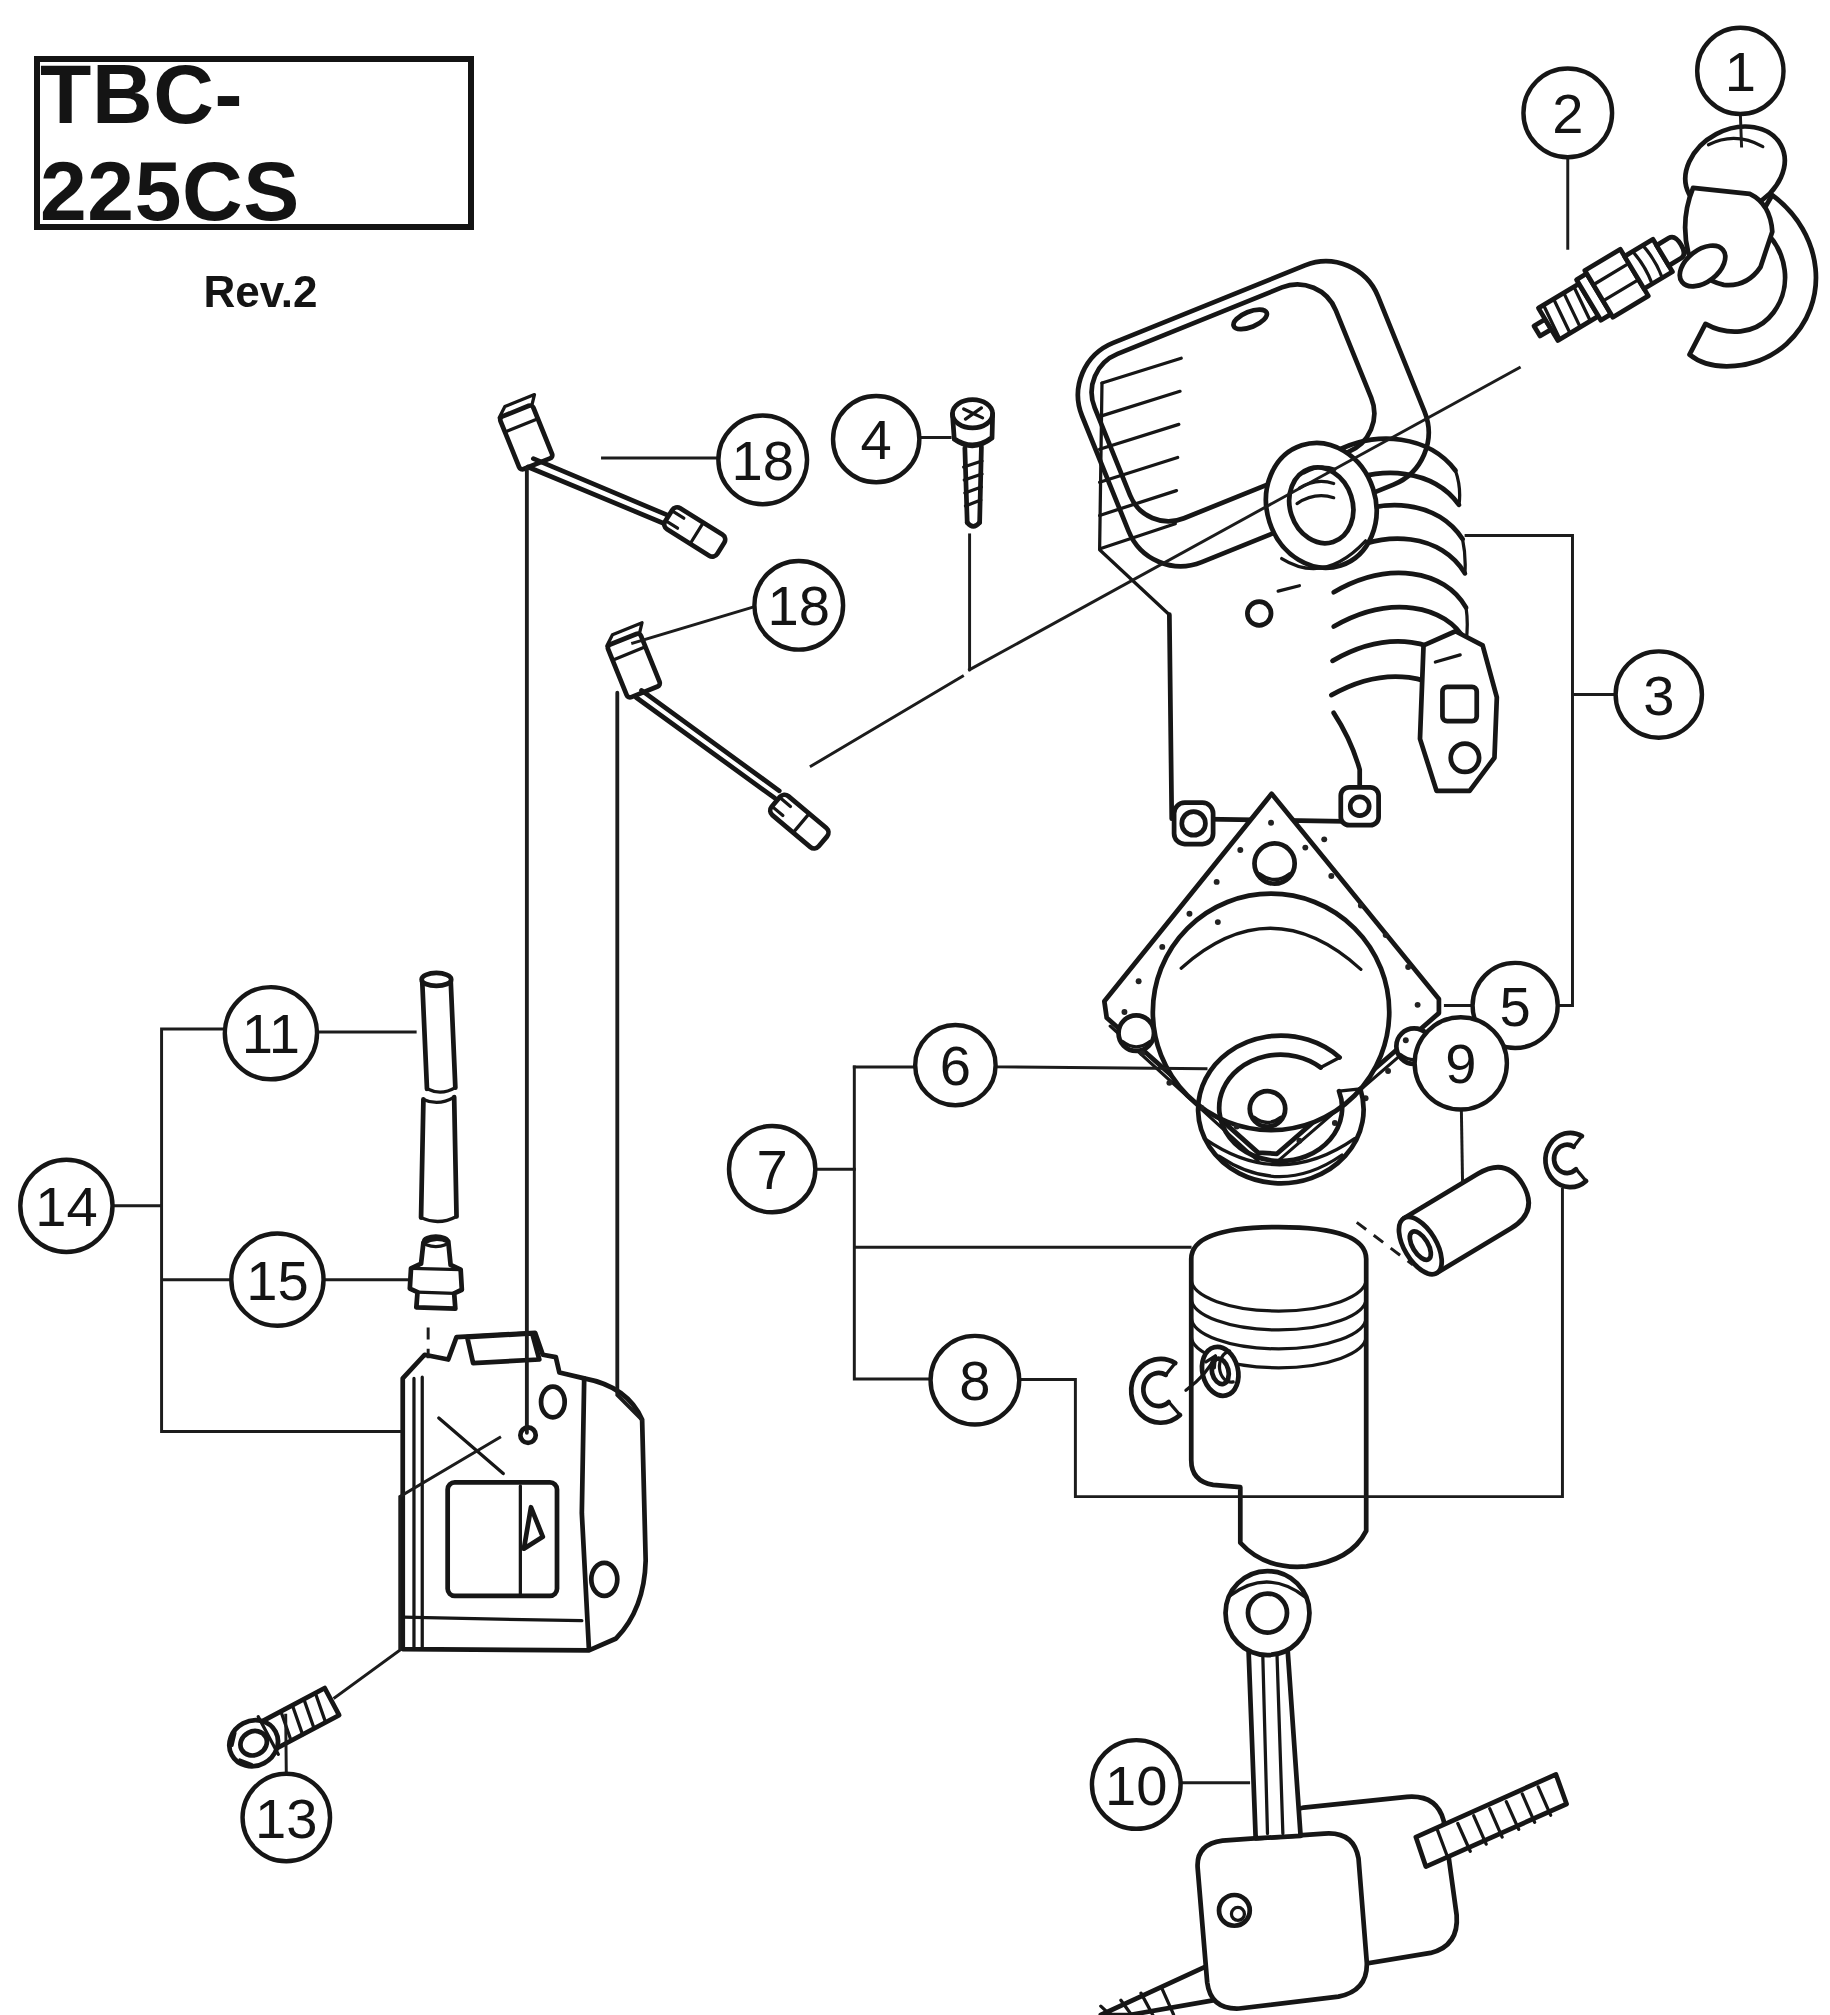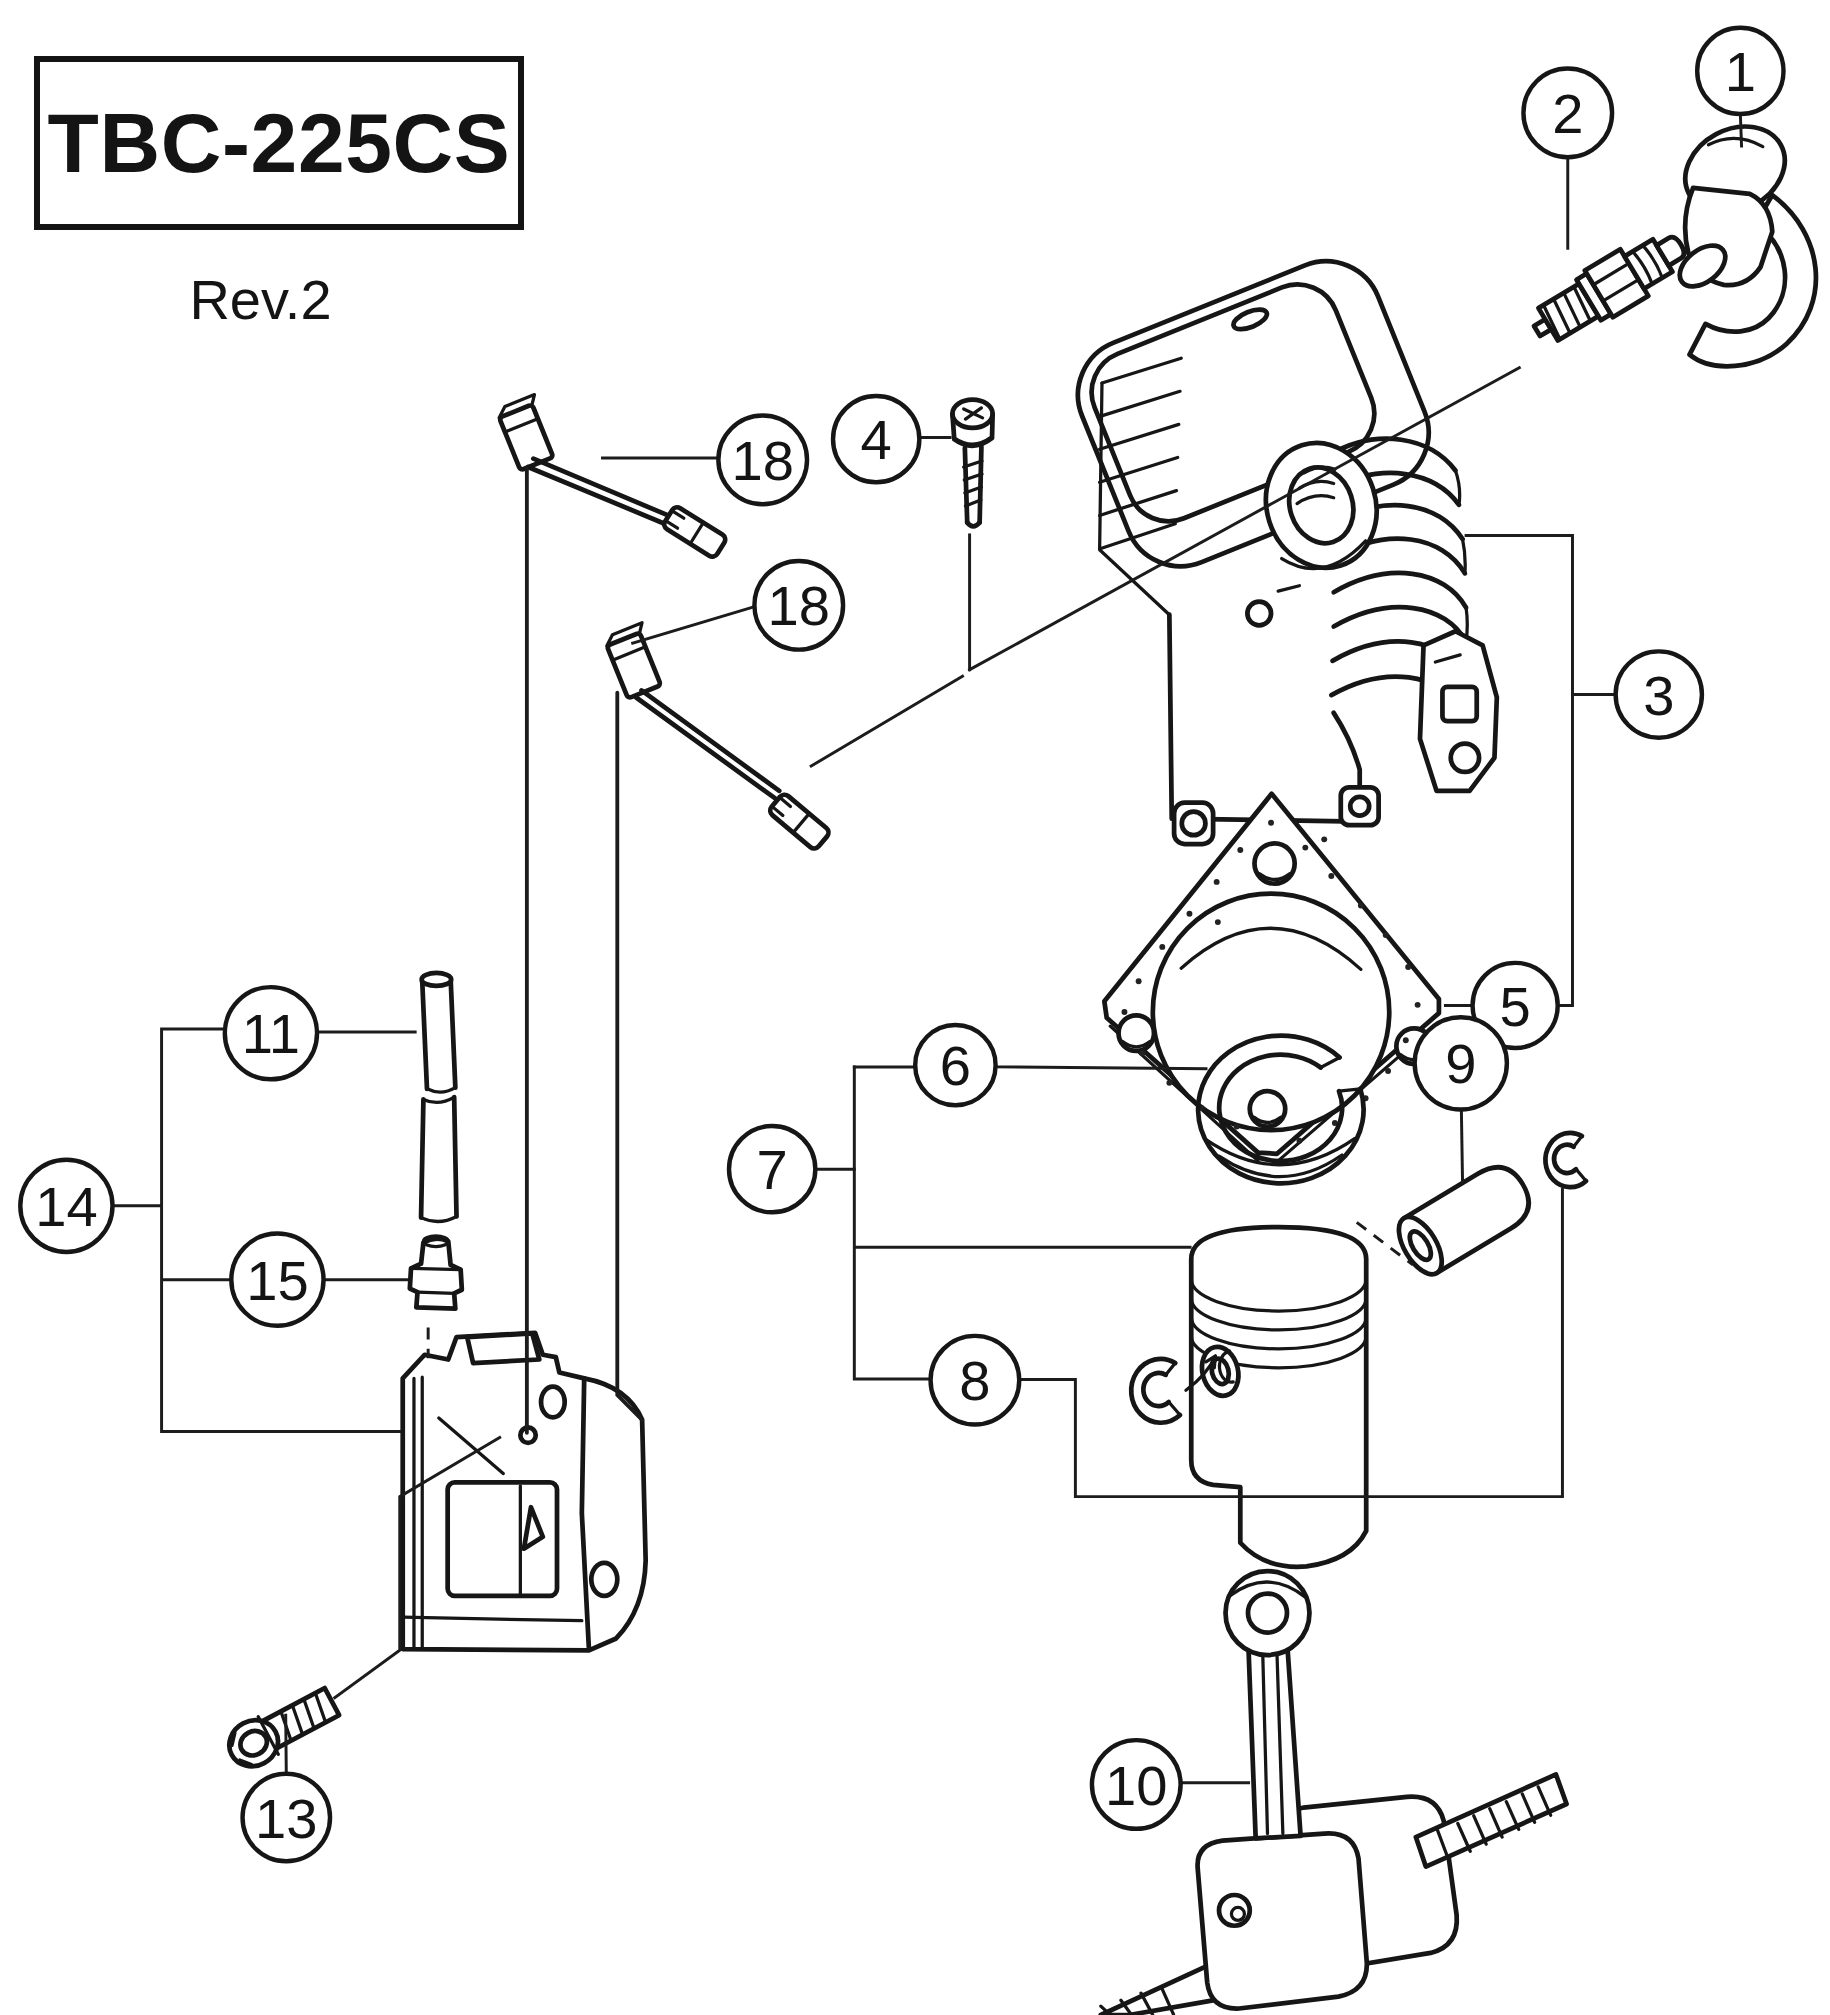--- a/index.html
+++ b/index.html
@@ -12,26 +12,26 @@
   .pt{fill:none;stroke:#161616;stroke-width:5.5;stroke-linejoin:round;stroke-linecap:round;}
   
   .l{fill:none;stroke:#1c1c1c;stroke-width:5;stroke-linecap:square;}
   .lw{fill:none;stroke:#1c1c1c;stroke-width:6.5;stroke-linecap:round;}
   .dash{fill:none;stroke:#1c1c1c;stroke-width:5;stroke-dasharray:20 16;}
   .dot{fill:#222;stroke:none;}
   
   .callout circle{fill:#ffffff;stroke:#161616;stroke-width:7.5;}
   .callout text{font-family:"Liberation Sans", sans-serif;font-size:95px;fill:#141414;
                 text-anchor:middle;font-weight:400;}
-  .title-box{position:absolute;left:34px;top:56px;width:490px;height:174px;
+  .title-box{position:absolute;left:34px;top:56px;width:440px;height:174px;
              border:6.5px solid #141414;display:flex;align-items:center;justify-content:center;
              box-sizing:border-box;background:#fff;}
   .title-box span{font-size:84px;font-weight:bold;letter-spacing:0.6px;}
   .rev{position:absolute;left:166px;top:267px;width:189px;text-align:center;
-       font-size:56px;font-weight:400;}
+       font-size:44px;font-weight:700;}
 </style>
 </head>
 <body>
 
 <div class="stage">
 
   <div class="title-box">
     <span>TBC-225CS</span>
   </div>
   <div class="rev">Rev.2</div>

